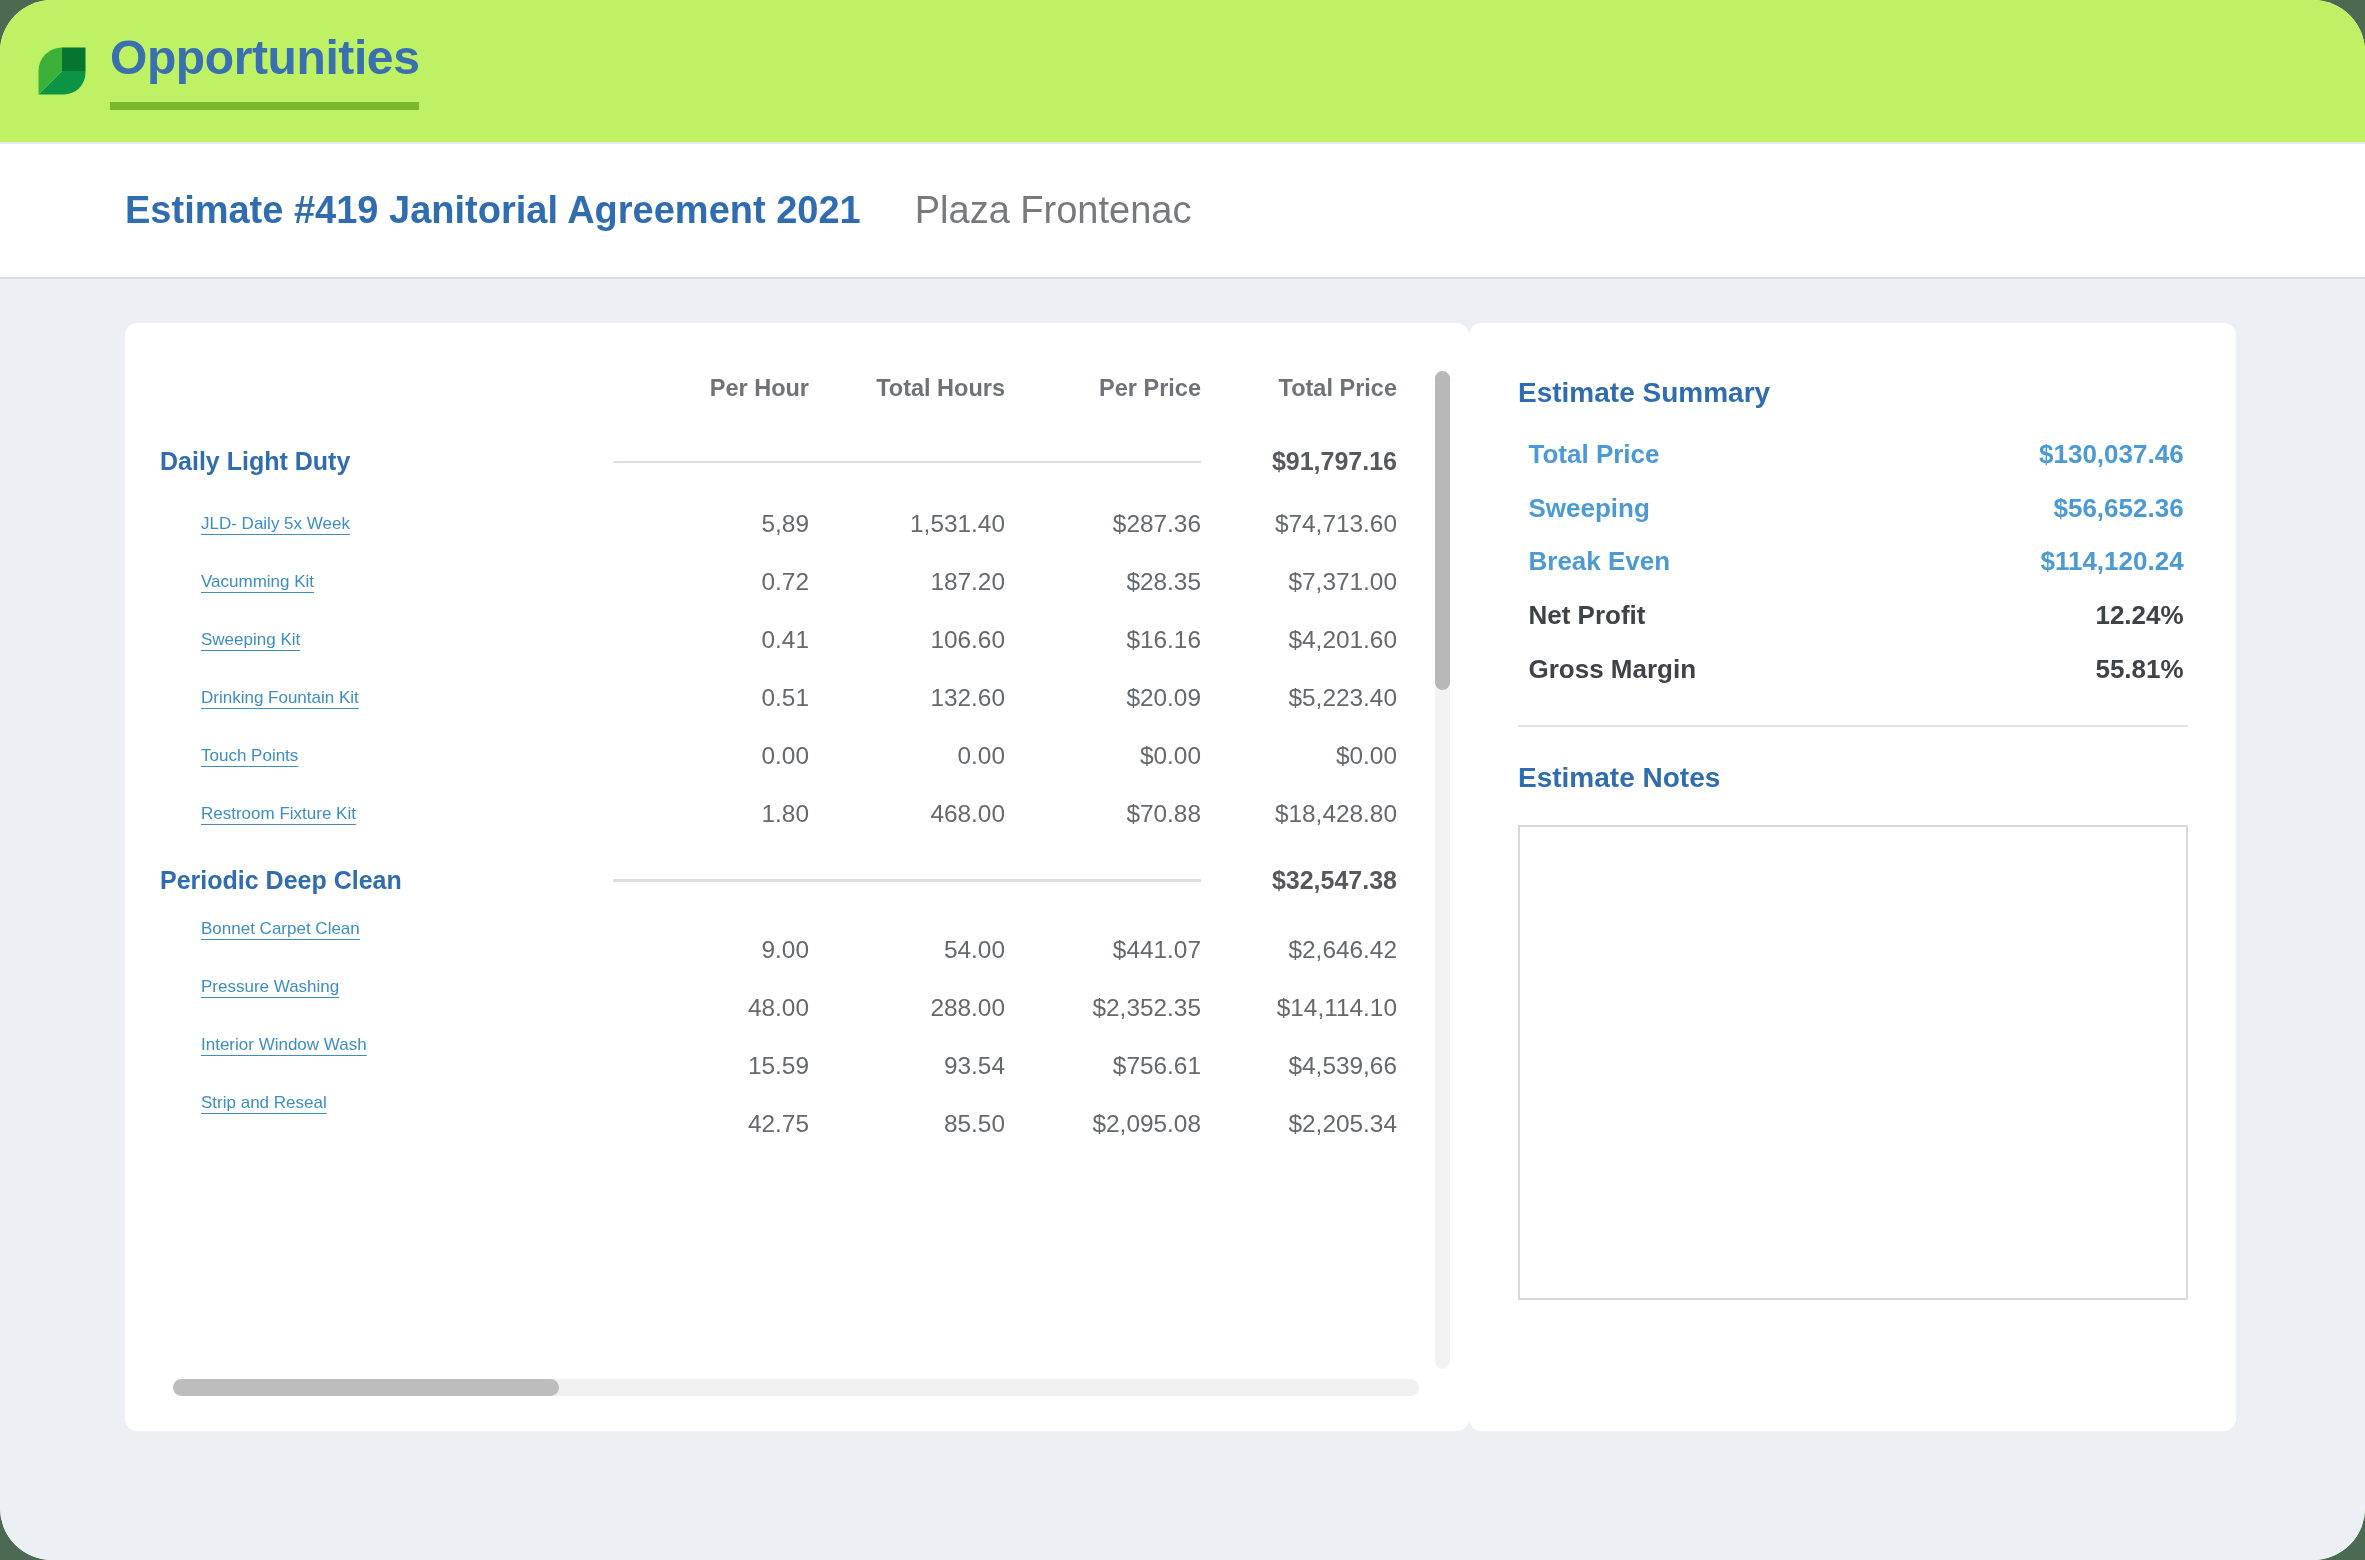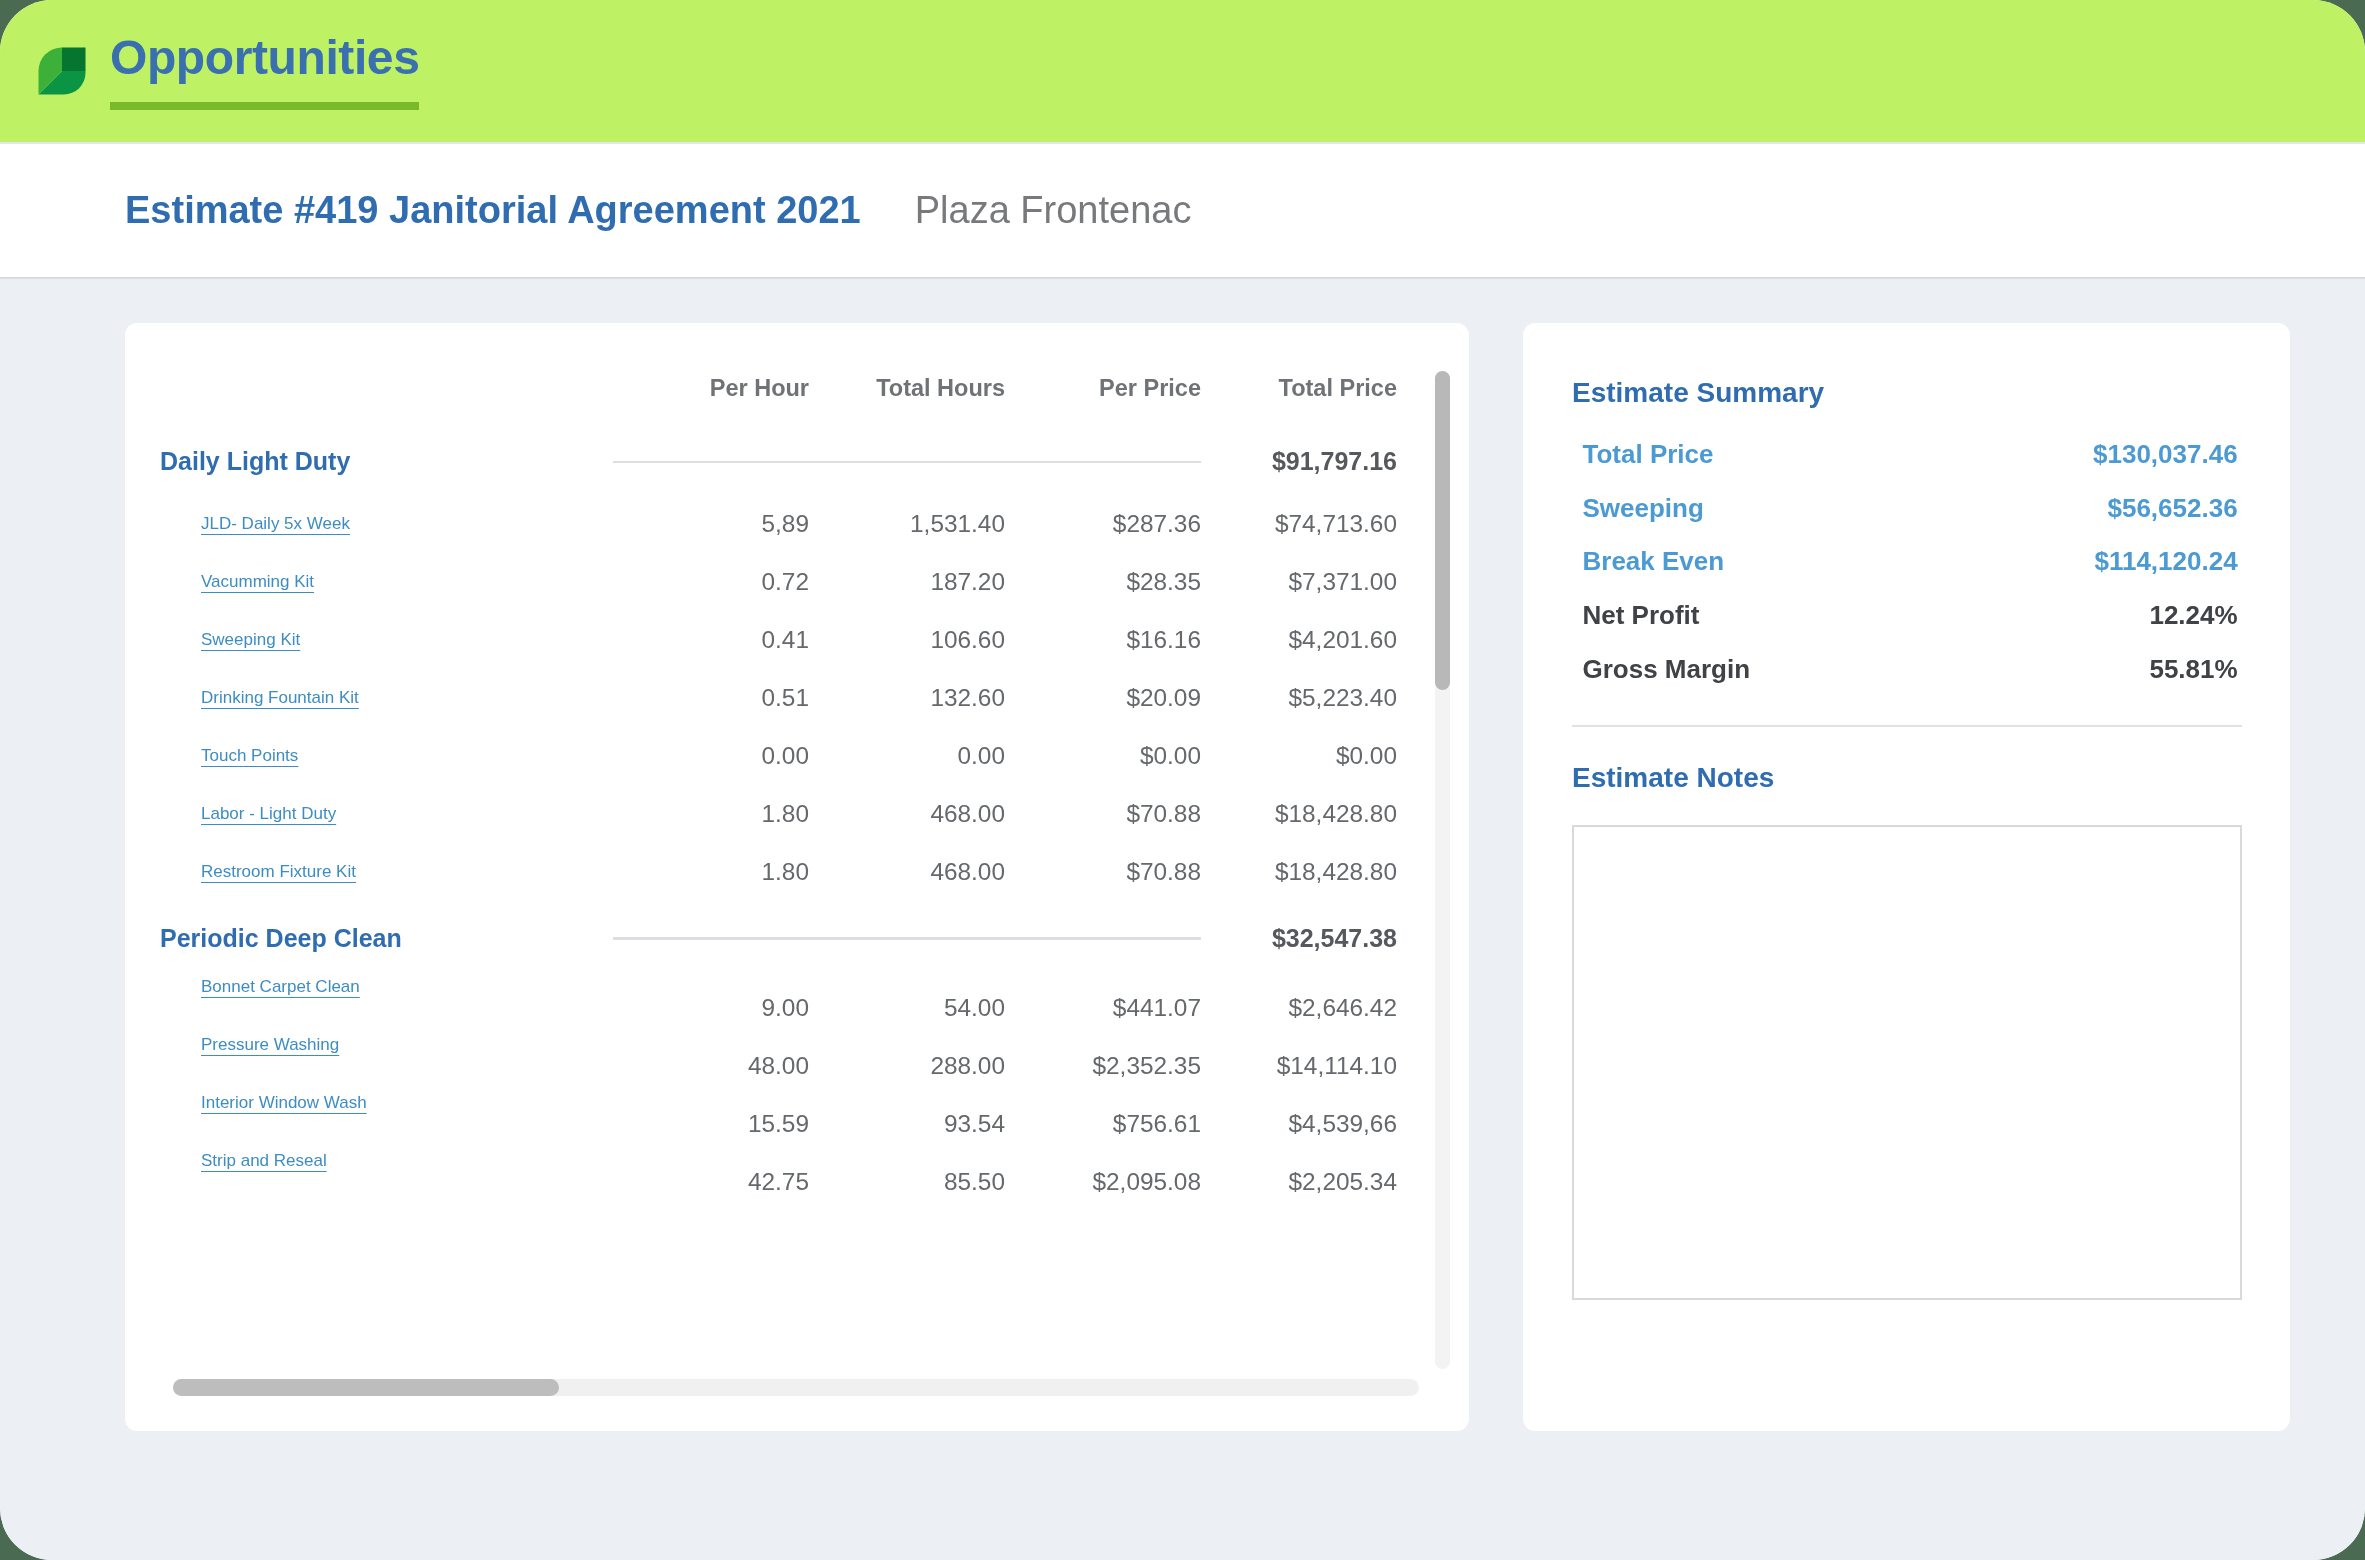--- a/index.html
+++ b/index.html
@@ -89,21 +89,20 @@
     white-space: nowrap;
   }
 
   
   .content-area {
     flex: 1 1 auto;
     background: #eceff4;
     position: relative;
     padding: 44px 122px 16px 125px;
     display: flex;
-    gap: 54px;
   }
 
   
   .line-items-card {
     width: 1344px;
     height: 1108px;
     background: #ffffff;
     border-radius: 12.2px;
     position: relative;
     flex: 0 0 auto;
@@ -368,27 +367,20 @@
                 <td class="num">$5,223.40</td>
               </tr>
               <tr class="item-row">
                 <td><span class="item-link">Touch Points</span></td>
                 <td class="num">0.00</td>
                 <td class="num">0.00</td>
                 <td class="num">$0.00</td>
                 <td class="num">$0.00</td>
               </tr>
               <tr class="item-row">
-                <td><span class="item-link">Labor - Light Duty</span></td>
-                <td class="num">1.80</td>
-                <td class="num">468.00</td>
-                <td class="num">$70.88</td>
-                <td class="num">$18,428.80</td>
-              </tr>
-              <tr class="item-row">
                 <td><span class="item-link">Restroom Fixture Kit</span></td>
                 <td class="num">1.80</td>
                 <td class="num">468.00</td>
                 <td class="num">$70.88</td>
                 <td class="num">$18,428.80</td>
               </tr>
               <tr class="group-row">
                 <td class="group-name">Periodic Deep Clean</td>
                 <td class="group-rule-cell" colspan="3">
                   <div class="group-rule"></div>

